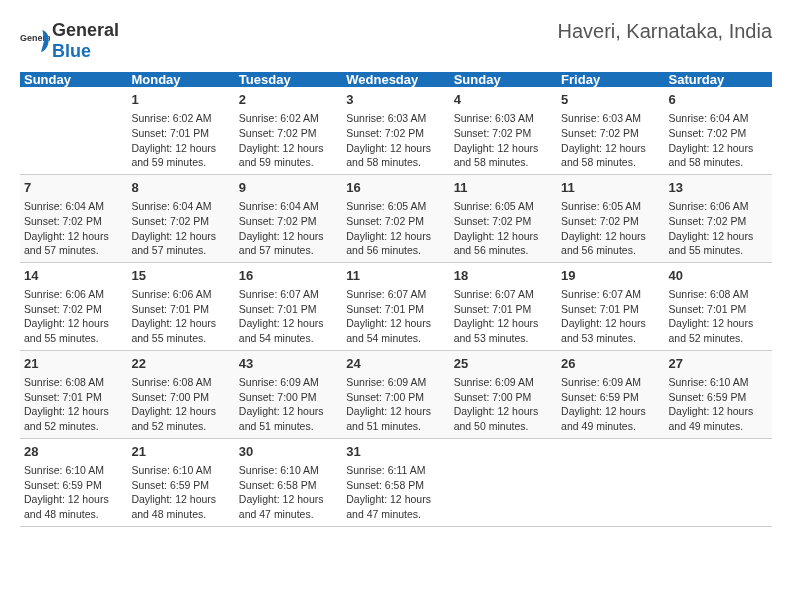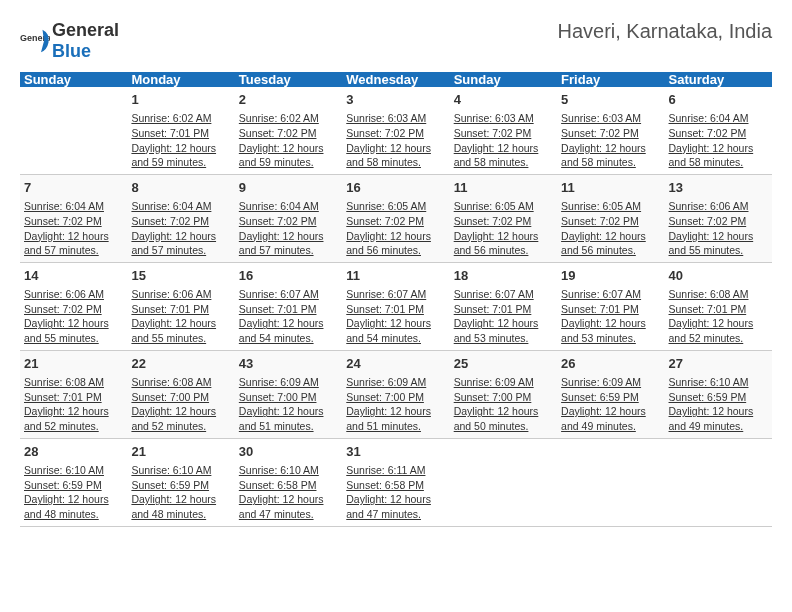--- a/index.html
+++ b/index.html
@@ -65,21 +65,20 @@
     }
     .day-num {
       font-weight: bold;
       font-size: 13px;
       display: block;
       margin-bottom: 2px;
     }
     .day-info {
       font-size: 10.5px;
       color: #333;
-      text-decoration: underline;
     }
   </style>
 </head>
 <body>
 
 <div class="header-area">
   <div class="logo">
     <svg class="logo-icon" viewBox="0 0 40 40" xmlns="http://www.w3.org/2000/svg">
       <text x="0" y="20" font-size="12" font-weight="bold" fill="#333">General</text>
       <path d="M 30 5 Q 40 10 38 22 Q 36 32 28 35 L 32 20 Z" fill="#1a6fba"></path>

